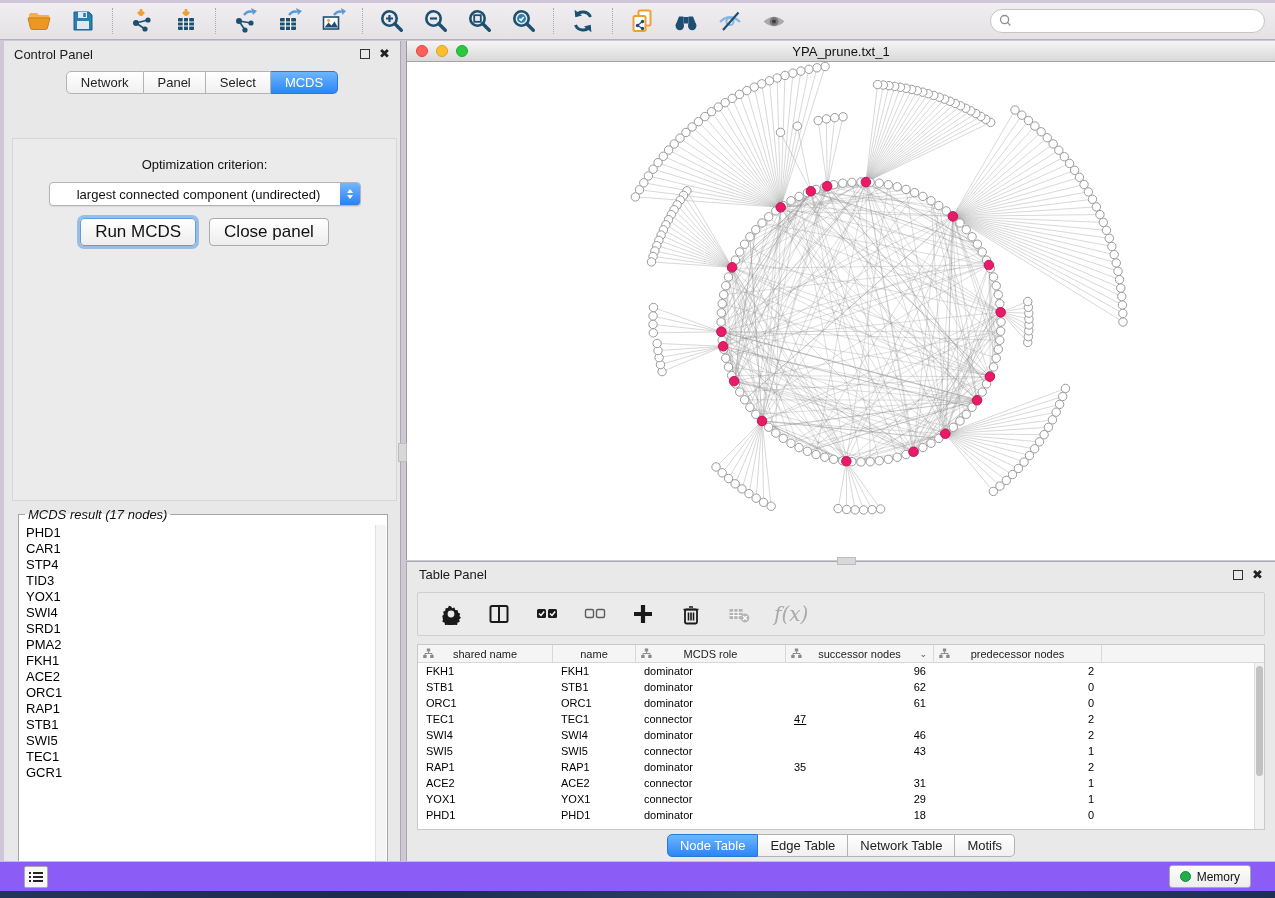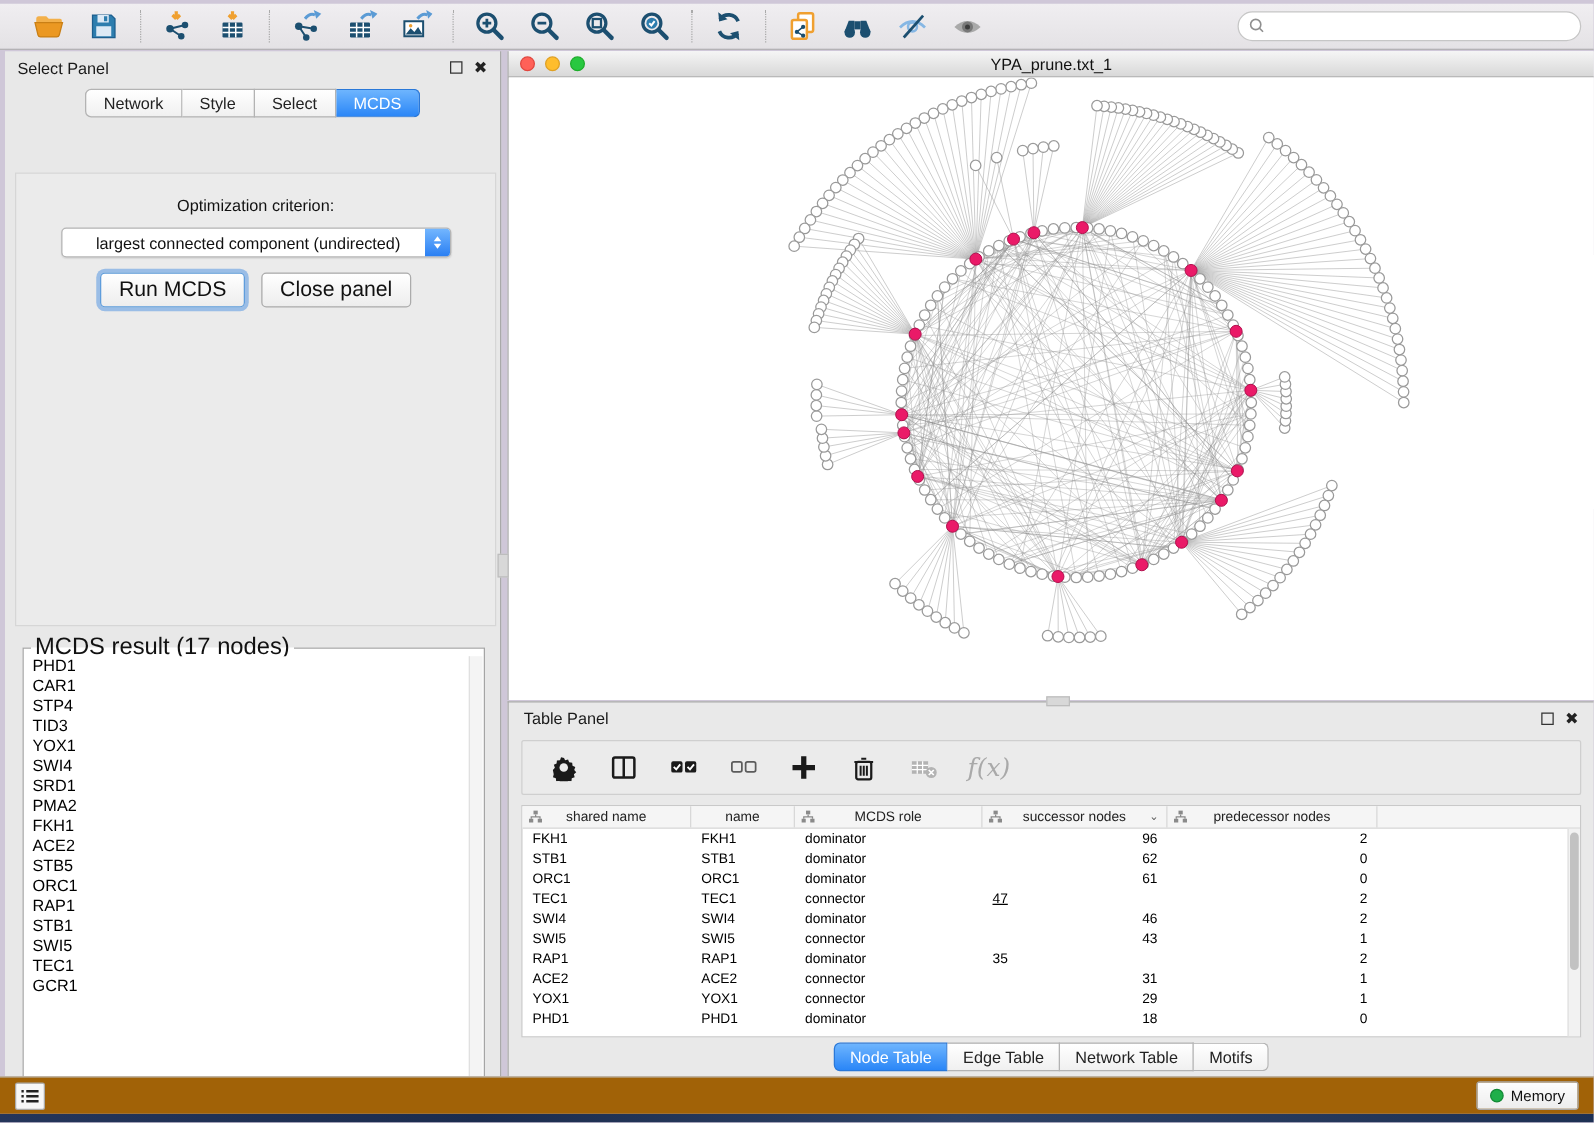--- a/index.html
+++ b/index.html
@@ -51,21 +51,21 @@
   .dropdown-stepper span { width:0; height:0; border-left:3.5px solid transparent; border-right:3.5px solid transparent; }
   .chev-up { border-bottom:4px solid #fff; }
   .chev-dn { border-top:4px solid #fff; }
   .btn-row { margin-top:12px; display:flex; justify-content:center; gap:13px; }
   .push-btn { font-size:17px; padding:3px 14px; background:linear-gradient(#ffffff,#ededed);
     border:1px solid #ababab; border-radius:4px; color:#111; }
   .push-btn.focused { box-shadow:0 0 0 3px rgba(74,144,226,.5); border-color:#5f9ddc; }
 
   .result-box { position:absolute; left:14px; top:466px; width:370px; height:372px; }
   fieldset.result-fs { width:100%; height:100%; border:1px solid #a5a5a5; background:#fff; padding:0; }
-  fieldset.result-fs legend { font-size:19px; color:#111; margin-left:6px; padding:0 3px; background:transparent; }
+  fieldset.result-fs legend { font-size:13px; color:#111; margin-left:6px; padding:0 3px; background:transparent;font-style:italic; }
   .result-list { position:absolute; left:2px; top:18px; right:13px; bottom:2px; overflow:hidden;
     font-size:13px; line-height:16px; padding-left:6px; color:#000; background:#fff; }
   .result-scroll { position:absolute; top:18px; right:2px; bottom:2px; width:11px;
     background:#f4f4f4; border-left:1px solid #e0e0e0; }
 
   
   .net-window { position:absolute; left:406px; top:41px; width:869px; height:519px;
     background:#fff; border-left:1px solid #9a9a9a; }
   .net-titlebar { height:21px; background:linear-gradient(#f5f5f5,#d8d8d8); border-bottom:1px solid #a5a5a5;
     display:flex; align-items:center; position:relative; }
@@ -110,22 +110,22 @@
   .nt-thumb { position:absolute; left:1px; right:1px; top:3px; height:110px; background:#c2c2c2; border-radius:5px; }
 
   .bottom-tabs { position:absolute; left:0; right:0; top:272px; display:flex; justify-content:center; }
   .btab { font-size:13px; padding:3px 12px; background:linear-gradient(#ffffff,#f0f0f0);
     border:1px solid #b3b3b3; border-left-width:0; color:#222; }
   .btab:first-child { border-left-width:1px; border-radius:5px 0 0 5px; }
   .btab:last-child { border-radius:0 5px 5px 0; }
   .btab.selected { background:linear-gradient(#6eb5fe,#2a86f7); color:#fff; border-color:#2a78d8; }
 
   
-  .status-bar { position:absolute; left:0; right:0; bottom:7px; height:30px; background:#a16207;
-    border-top:1px solid #c2c2c2; display:flex; align-items:center; padding:0 12px; }
+  .status-bar { position:absolute; left:0; right:0; bottom:7px; height:30px; background:#8b5cf6;
+    border-top:1px solid #c2c2c2; display:flex; align-items:center; padding:0 24px; }
   .list-btn { width:24px; height:22px; border:1px solid #ababab; background:#f7f7f7; border-radius:2px;
     display:flex; align-items:center; justify-content:center; }
   .memory-btn { margin-left:auto; height:23px; border:1px solid #a9a9a9; border-radius:3px;
     background:linear-gradient(#fdfdfd,#ededed); display:flex; align-items:center; gap:6px;
     padding:0 10px; font-size:12px; color:#111; }
   .mem-dot { width:11px; height:11px; border-radius:50%; background:#1faf4a; border:1px solid #128a36; }
 </style>
 </head>
 <body>
 
@@ -282,29 +282,29 @@
     <svg class="search-glyph" viewBox="0 0 14 14">
       <circle cx="6" cy="6" r="4.4" fill="none" stroke="#8f8f8f" stroke-width="1.4"></circle>
       <path d="M9.3 9.3l3 3" stroke="#8f8f8f" stroke-width="1.4"></path>
     </svg>
     <input class="search-input" placeholder="" style="">
   </div>
 </div>
 
 <div class="control-panel">
   <div class="panel-titlebar">
-    <span>Select Panel</span>
+    <span>Control Panel</span>
     <span class="panel-btns">
       <span class="float-glyph"></span>
       <span class="close-glyph">✖</span>
     </span>
   </div>
   <div class="tabs-row" id="cp-tabs">
       <div class="tab">Network</div>
-      <div class="tab">Style</div>
+      <div class="tab">Panel</div>
       <div class="tab">Select</div>
       <div class="tab selected">MCDS</div>
     </div>
 
   <div class="cp-content">
     <div class="opt-label">Optimization criterion:</div>
     <div class="dropdown">
       <span class="dropdown-value">largest connected component (undirected)</span>
       <span class="dropdown-stepper">
         <span class="chev-up"></span>
@@ -325,21 +325,20 @@
         <div>PHD1</div>
         <div>CAR1</div>
         <div>STP4</div>
         <div>TID3</div>
         <div>YOX1</div>
         <div>SWI4</div>
         <div>SRD1</div>
         <div>PMA2</div>
         <div>FKH1</div>
         <div>ACE2</div>
-        <div>STB5</div>
         <div>ORC1</div>
         <div>RAP1</div>
         <div>STB1</div>
         <div>SWI5</div>
         <div>TEC1</div>
         <div>GCR1</div>
       </div>
     <div class="result-scroll"></div>
   </div>
 </div>

